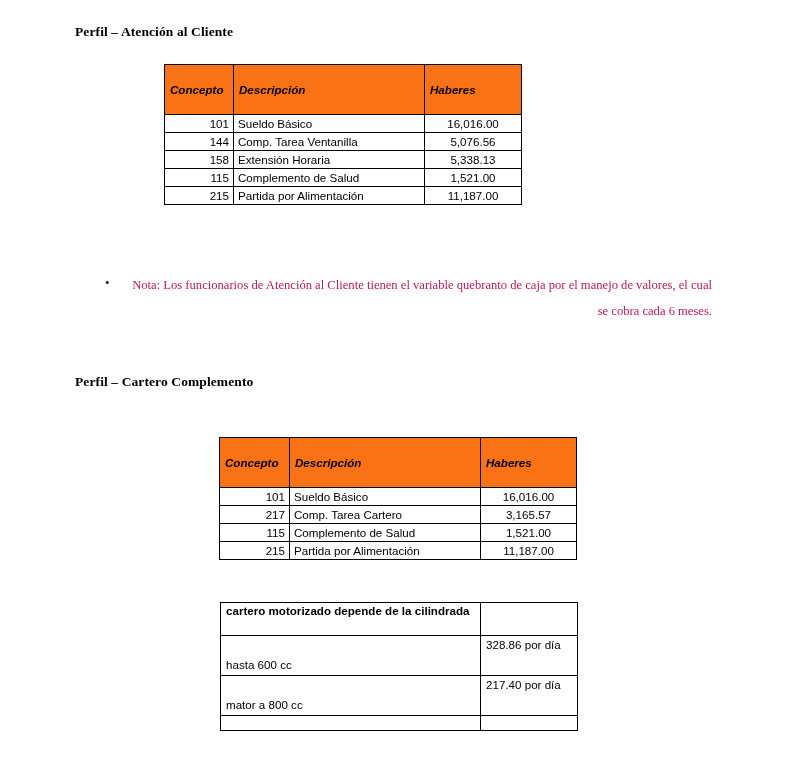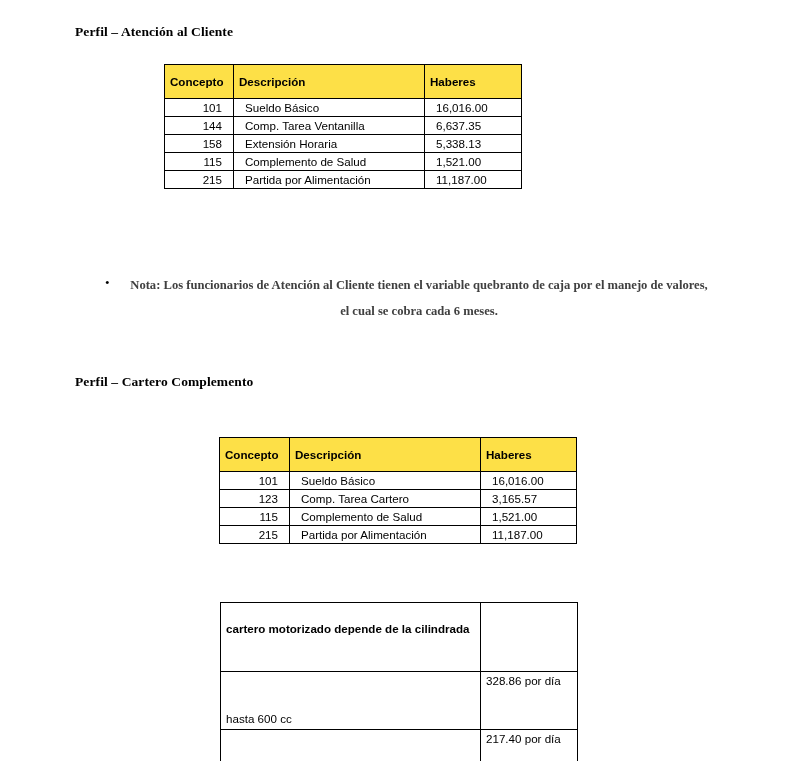--- a/index.html
+++ b/index.html
@@ -50,60 +50,61 @@
     font-size: 13px;
     line-height: 22px;
     color: #000;
     text-align: left;
     padding-left: 5px;
     box-sizing: border-box;
   }
   .note-text {
     flex: 1 1 auto;
     font-family: "Liberation Serif", serif;
-    font-weight: bold;
+    font-weight: normal;
     font-size: 12.6px;
     line-height: 26px;
-    color: #404040;
-    text-align: center;
+    color: #be185d;
+    text-align: right;
   }
 
   
   .doc-table {
     position: absolute;
     border-collapse: collapse;
     font-family: "Liberation Sans", sans-serif;
     font-size: 11.6px;
     color: #000;
     background: #ffffff;
     table-layout: fixed;
   }
   .doc-table td, .doc-table th {
     border: 1px solid #000000;
-    padding: 0 11px;
+    padding: 0 4px;
     vertical-align: middle;
     font-weight: normal;
     overflow: hidden;
   }
   .doc-table thead th {
-    background: #fde047;
+    background: #f97316;
     font-weight: bold;
     text-align: left;
     height: 17px;
     line-height: 17px;
-    padding: 8px 5px;
+    padding: 16px 5px;
+    font-style: italic;
   }
   .doc-table tbody td {
     height: 17px;
     line-height: 17px;
     background: #ffffff;
   }
   .c-num { text-align: right; padding-right: 5px; }
   .c-desc { text-align: left; padding-left: 5px; }
-  .c-amt { text-align: left; padding-right: 5px; }
+  .c-amt { text-align: center; padding-right: 5px; }
 
   
   #table-atencion { left: 164px; top: 64px; width: 357px; }
   #table-atencion col.col-concepto { width: 69px; }
   #table-atencion col.col-desc     { width: 191px; }
   #table-atencion col.col-haberes  { width: 97px; }
 
   
   #table-cartero { left: 219px; top: 437px; width: 357px; }
   #table-cartero col.col-concepto { width: 70px; }
@@ -113,21 +114,21 @@
   
   #table-cilindrada {
     left: 220px;
     top: 602px;
     width: 357px;
     font-size: 11.6px;
   }
   #table-cilindrada col.col-label { width: 260px; }
   #table-cilindrada col.col-value { width: 97px; }
   #table-cilindrada td {
-    padding: 18px 5px;
+    padding: 0 5px;
     vertical-align: top;
     line-height: 15px;
   }
   #table-cilindrada td.cil-title {
     font-weight: bold;
     height: 32px;
     vertical-align: top;
   }
   #table-cilindrada td.cil-label {
     height: 36px;
@@ -164,21 +165,21 @@
     </thead>
     <tbody>
       <tr>
         <td class="c-num">101</td>
         <td class="c-desc">Sueldo Básico</td>
         <td class="c-amt">16,016.00</td>
       </tr>
       <tr>
         <td class="c-num">144</td>
         <td class="c-desc">Comp. Tarea Ventanilla</td>
-        <td class="c-amt">6,637.35</td>
+        <td class="c-amt">5,076.56</td>
       </tr>
       <tr>
         <td class="c-num">158</td>
         <td class="c-desc">Extensión Horaria</td>
         <td class="c-amt">5,338.13</td>
       </tr>
       <tr>
         <td class="c-num">115</td>
         <td class="c-desc">Complemento de Salud</td>
         <td class="c-amt">1,521.00</td>
@@ -213,21 +214,21 @@
         <th class="c-desc">Haberes</th>
       </tr>
     </thead>
     <tbody>
       <tr>
         <td class="c-num">101</td>
         <td class="c-desc">Sueldo Básico</td>
         <td class="c-amt">16,016.00</td>
       </tr>
       <tr>
-        <td class="c-num">123</td>
+        <td class="c-num">217</td>
         <td class="c-desc">Comp. Tarea Cartero</td>
         <td class="c-amt">3,165.57</td>
       </tr>
       <tr>
         <td class="c-num">115</td>
         <td class="c-desc">Complemento de Salud</td>
         <td class="c-amt">1,521.00</td>
       </tr>
       <tr>
         <td class="c-num">215</td>

